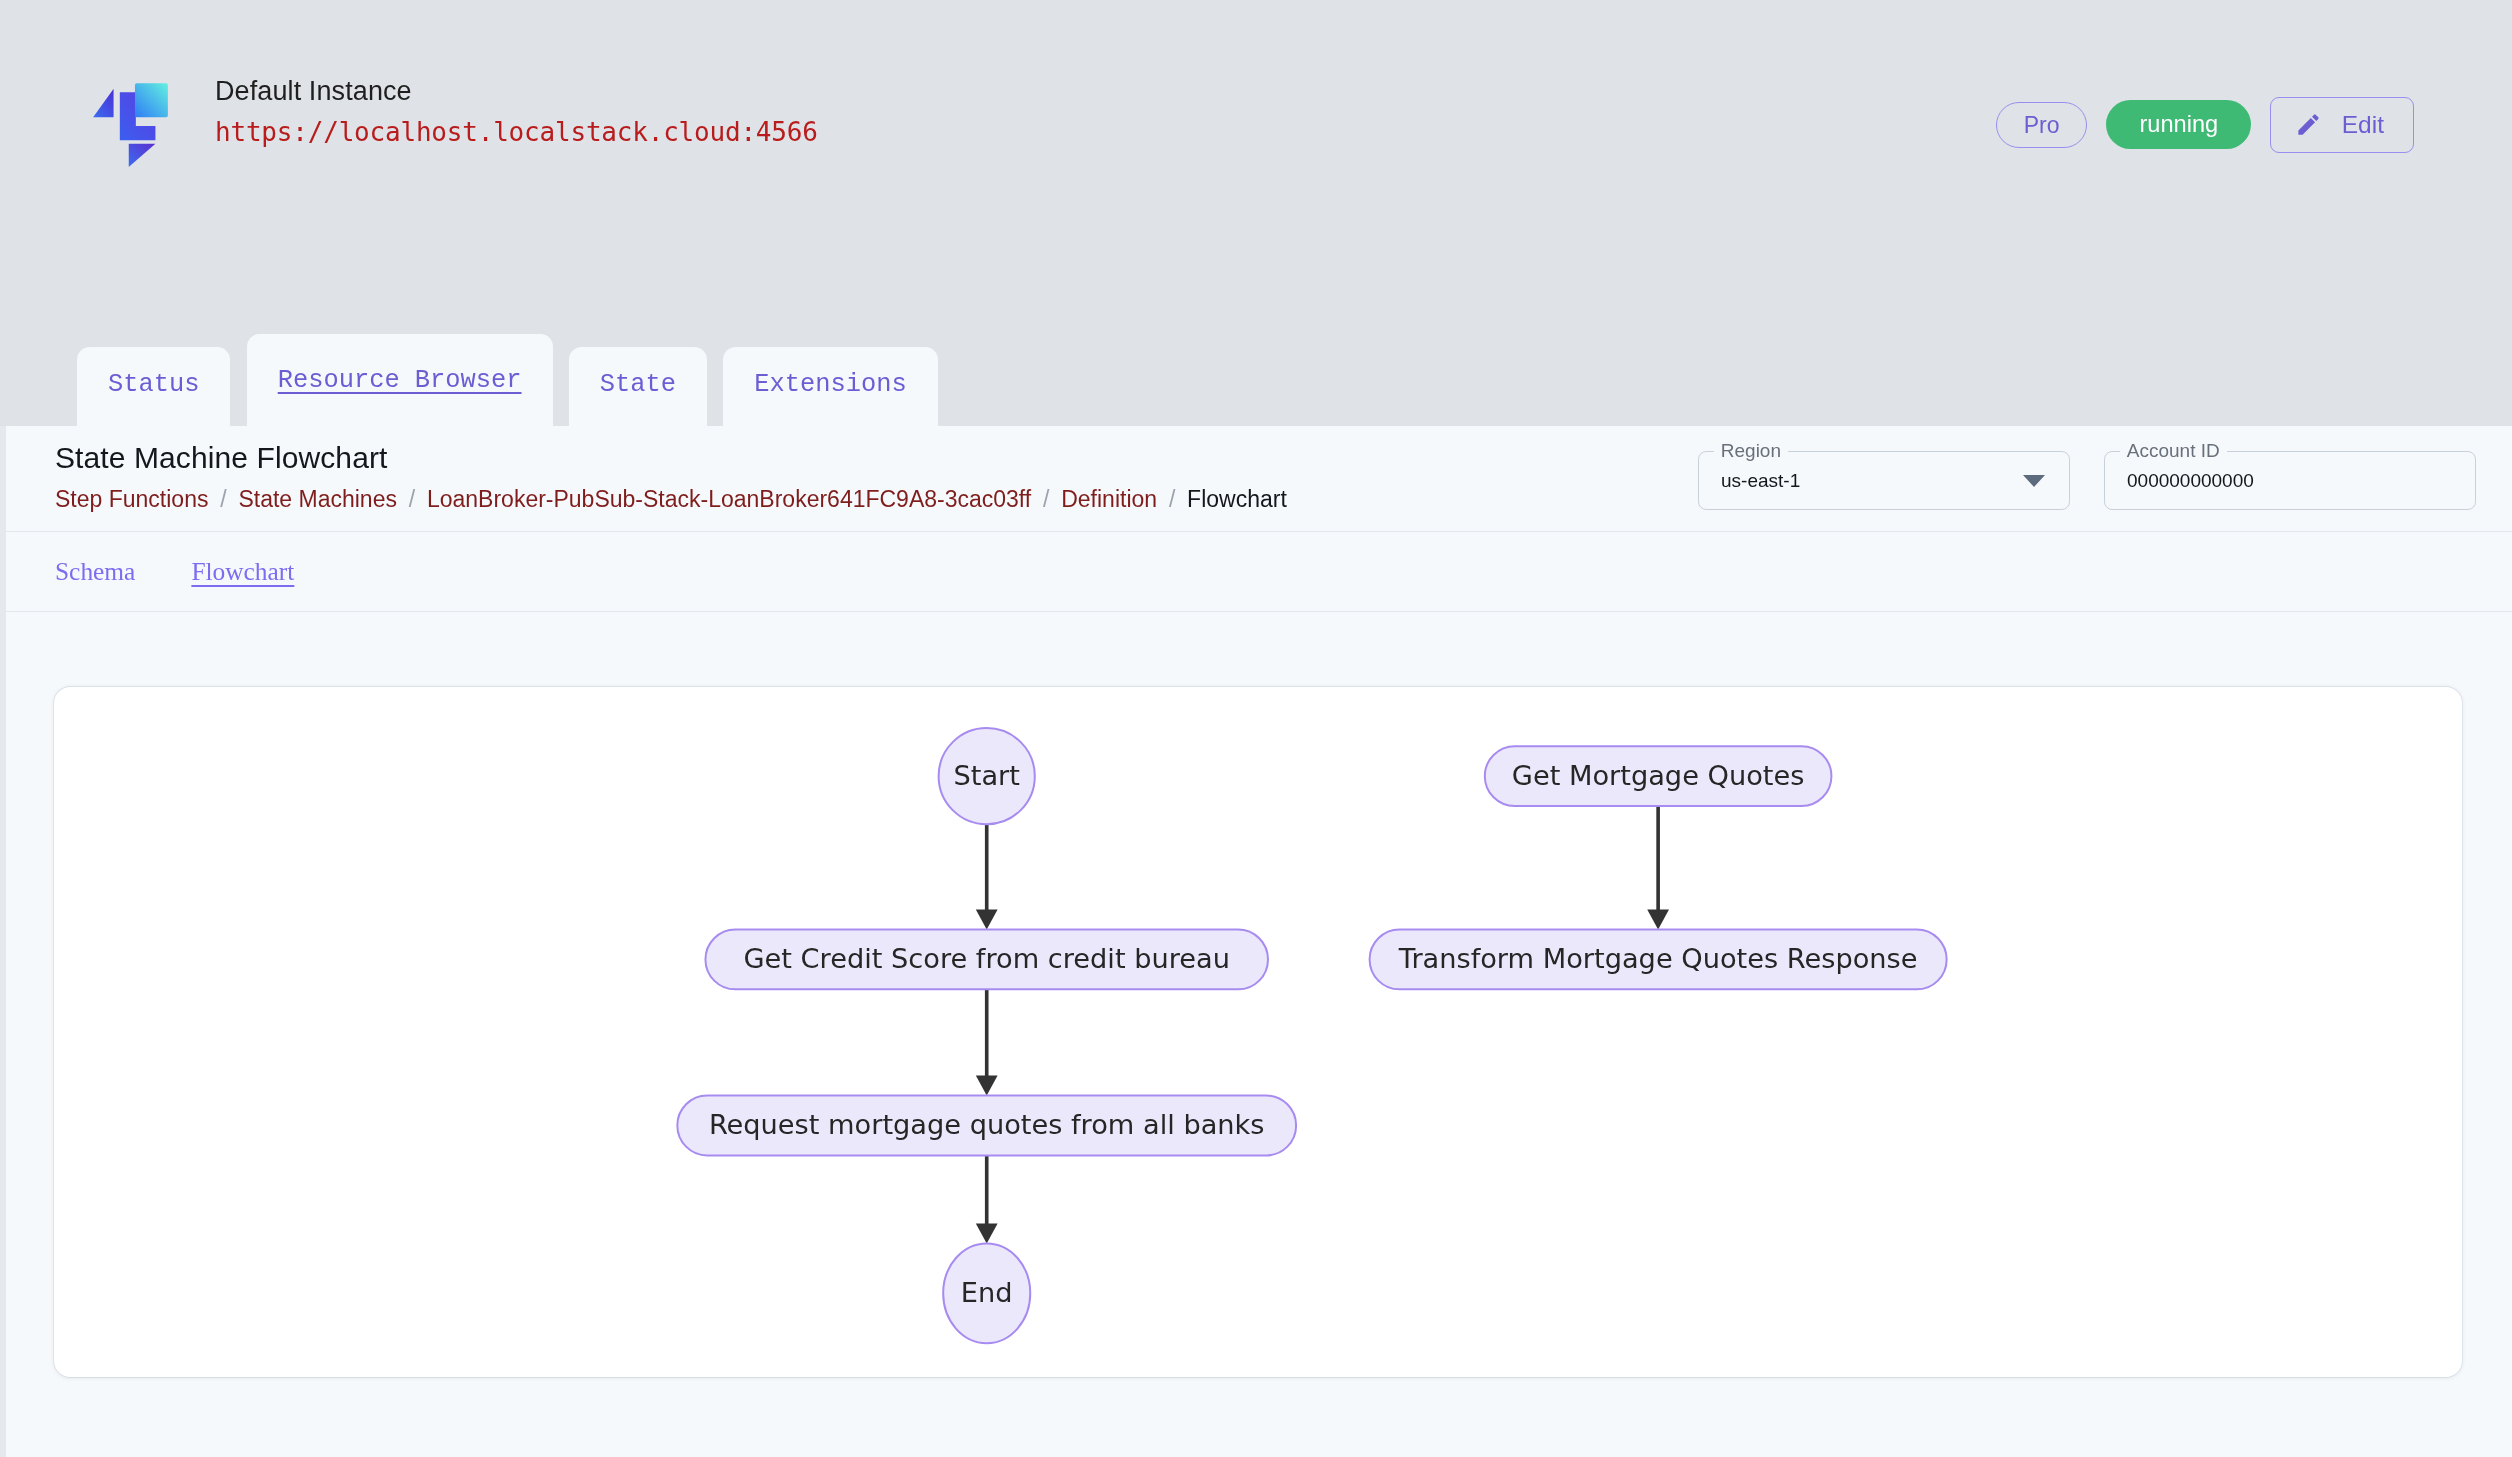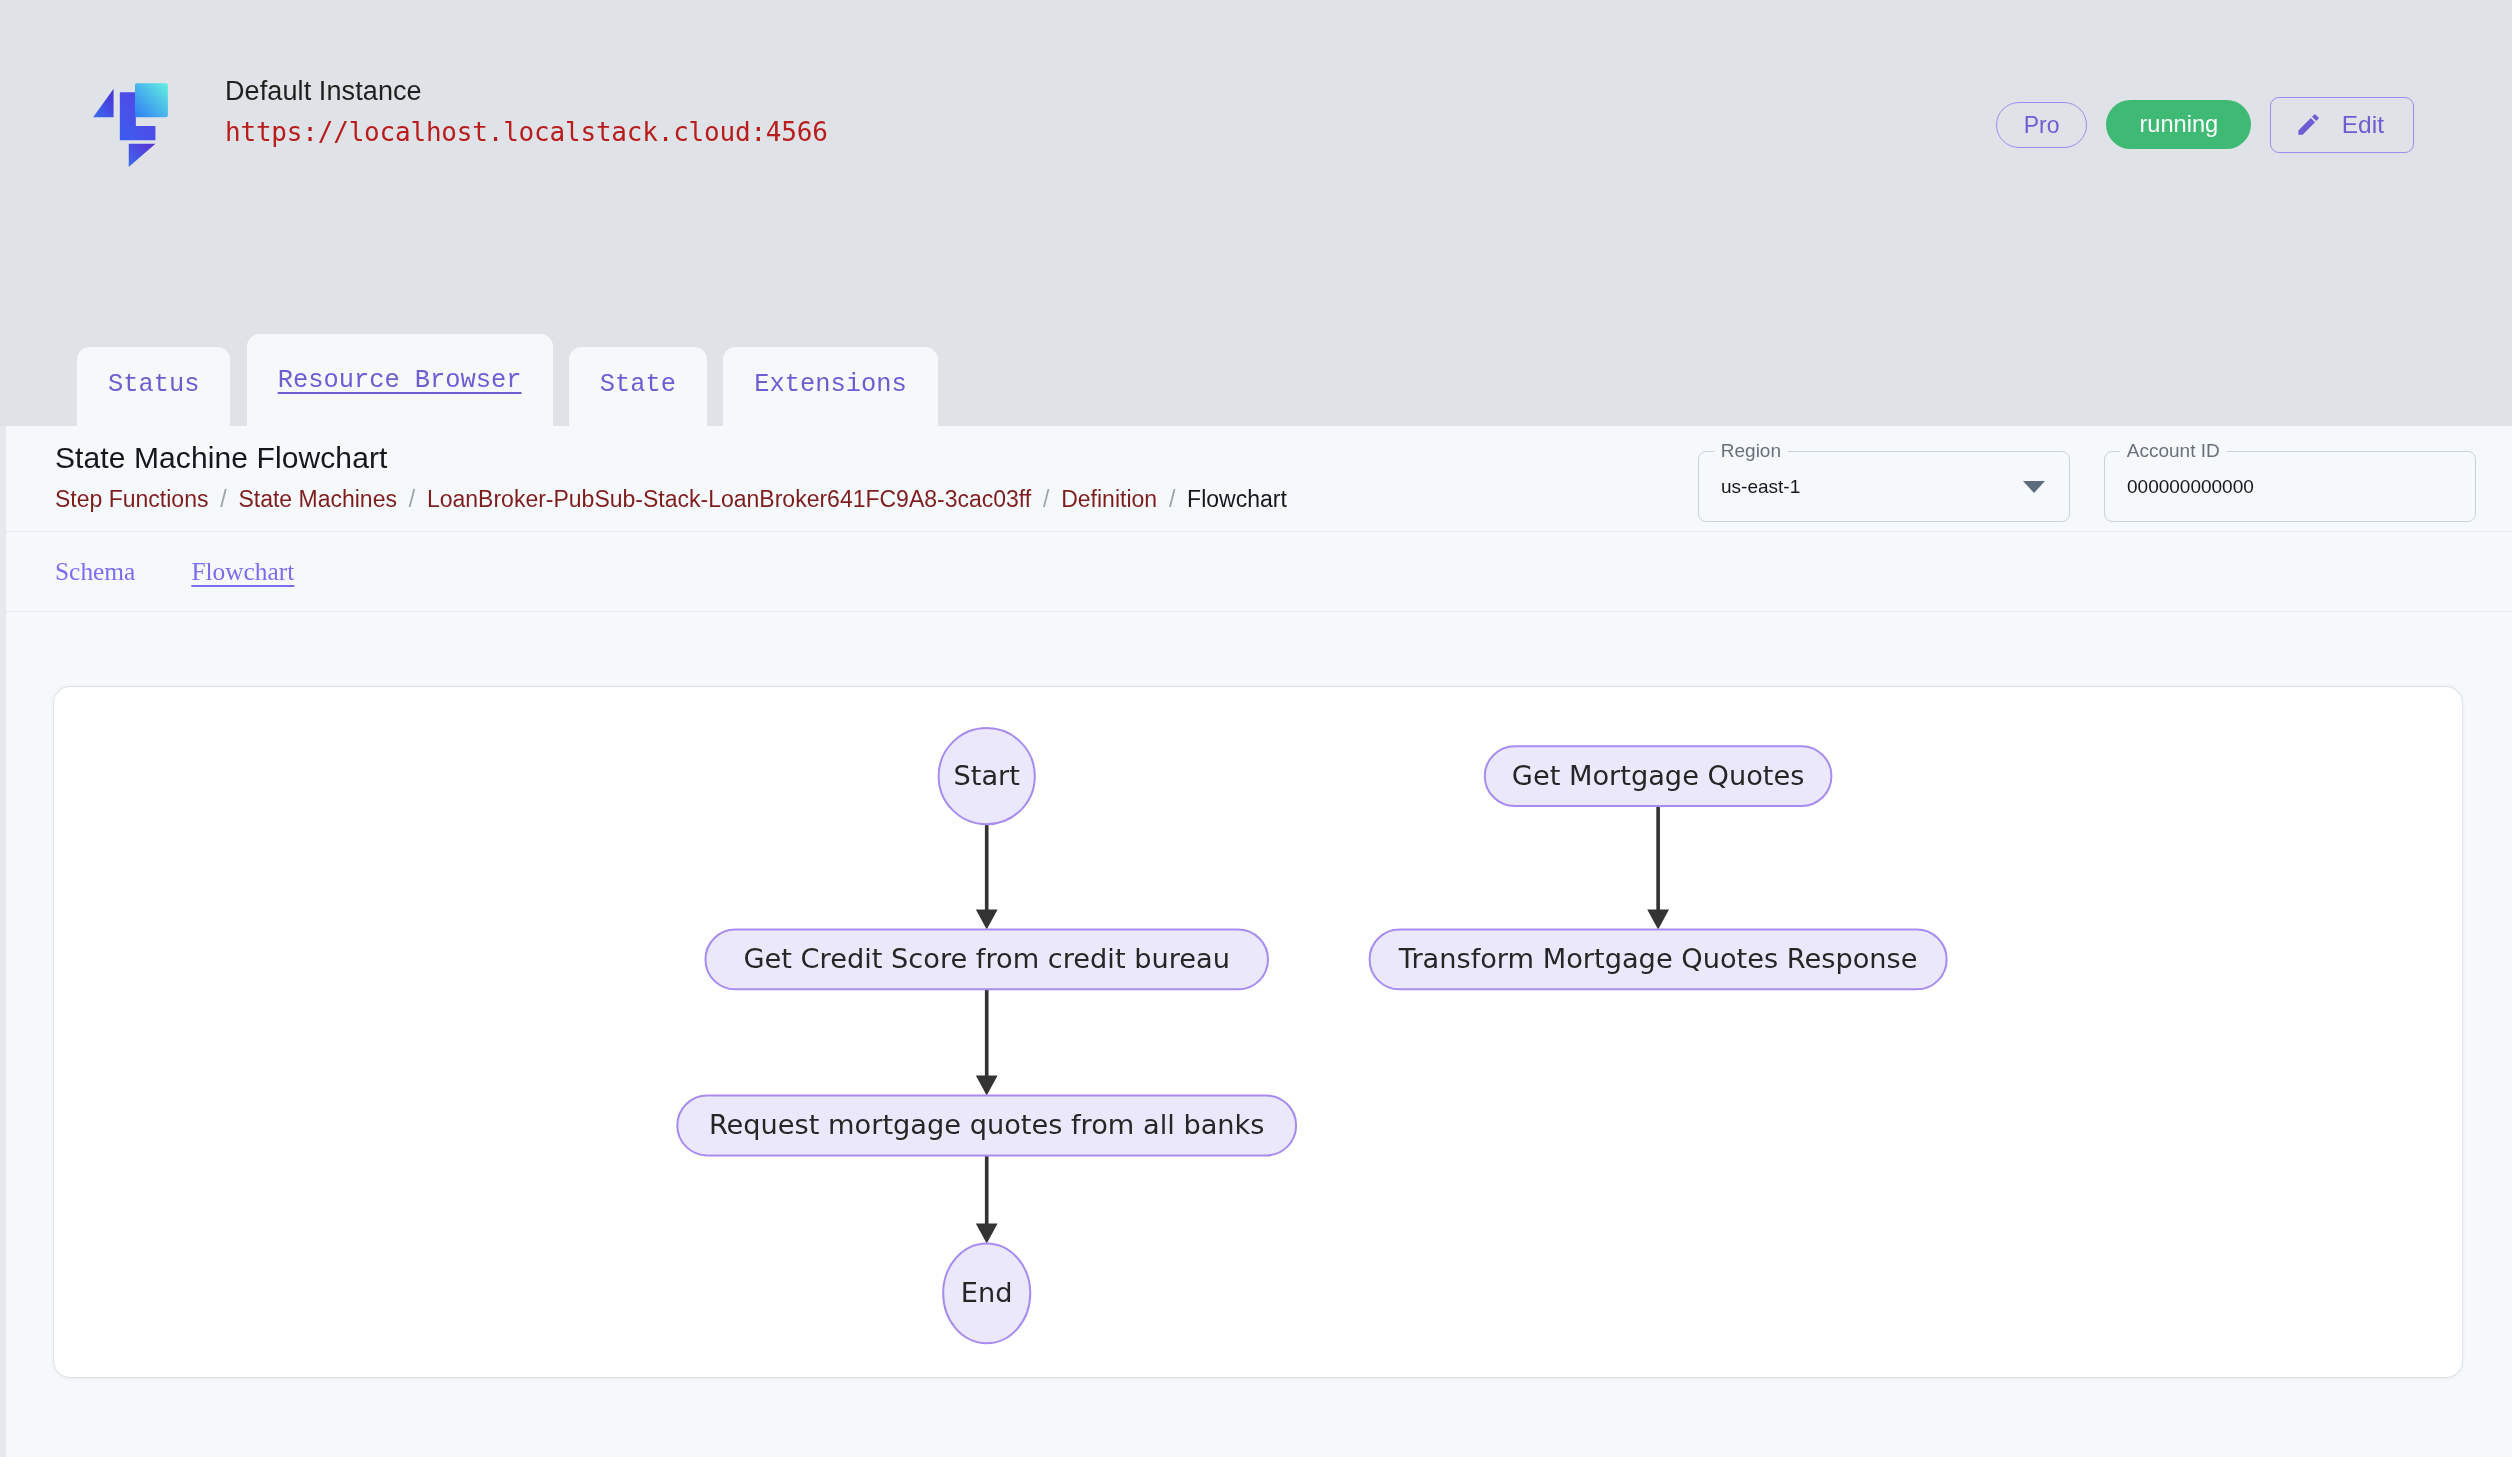--- a/index.html
+++ b/index.html
@@ -26,21 +26,21 @@
     display: flex;
     align-items: flex-start;
   }
   .ls-logo {
     width: 89px; height: 89px;
     position: relative;
     flex: 0 0 auto;
     margin-top: 5.4px;
   }
   .instance-text {
-    margin-left: 50px;
+    margin-left: 40px;
     padding-top: 1.8px;
   }
   .instance-name {
     font-size: 27px;
     color: #1f1f1f;
     line-height: 1.25;
     letter-spacing: 0.1px;
   }
   .instance-url {
     font-family: "DejaVu Sans Mono", "Liberation Mono", monospace;
@@ -155,21 +155,21 @@
   
   .field-group {
     position: absolute;
     right: 36px; top: 25.4px;
     display: flex;
     gap: 34px;
   }
   .tf {
     position: relative;
     width: 372px;
-    height: 71px;
+    height: 59px;
     border: 1.5px solid #c8d0da;
     border-radius: 8.2px;
     background: transparent;
     display: flex;
     align-items: center;
     padding: 0 22px;
   }
   .tf-legend {
     position: absolute;
     top: -11.8px; left: 14.5px;

